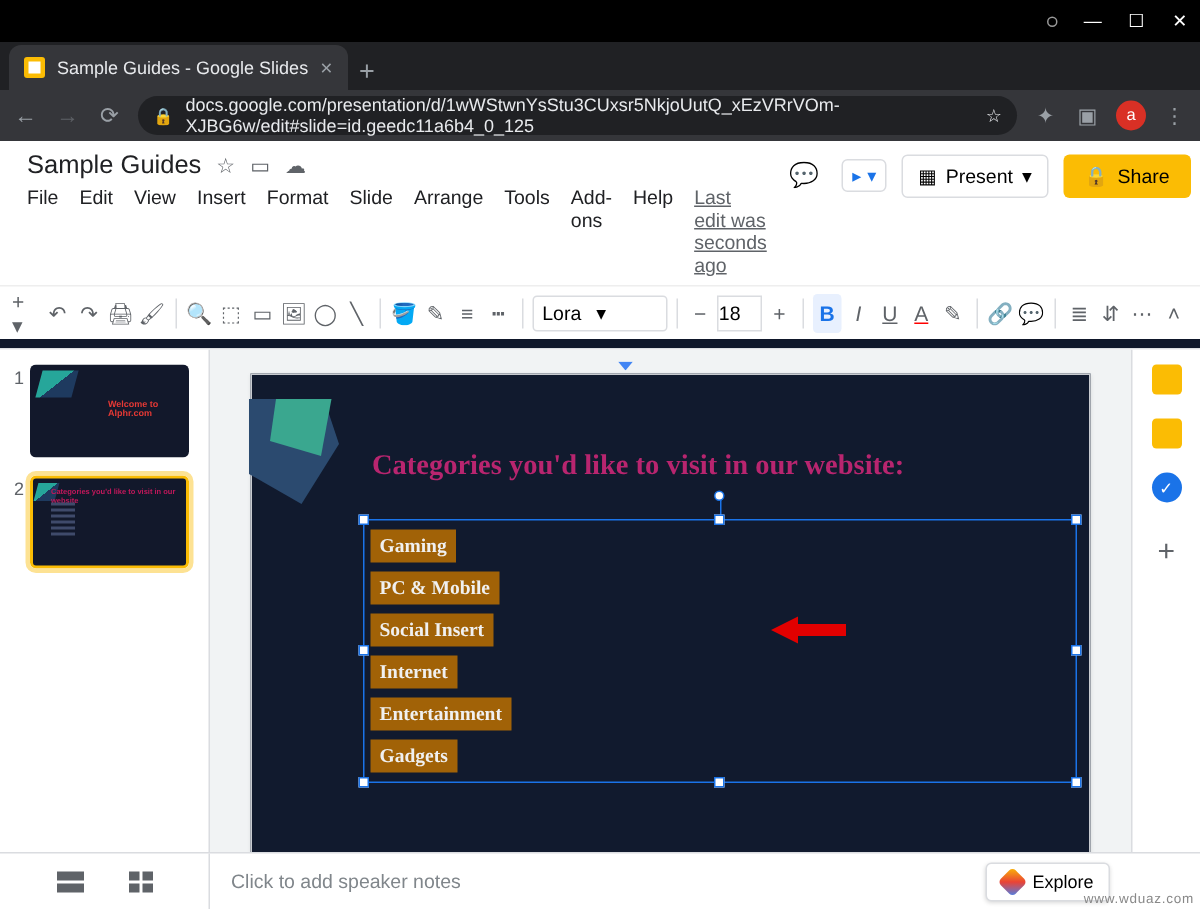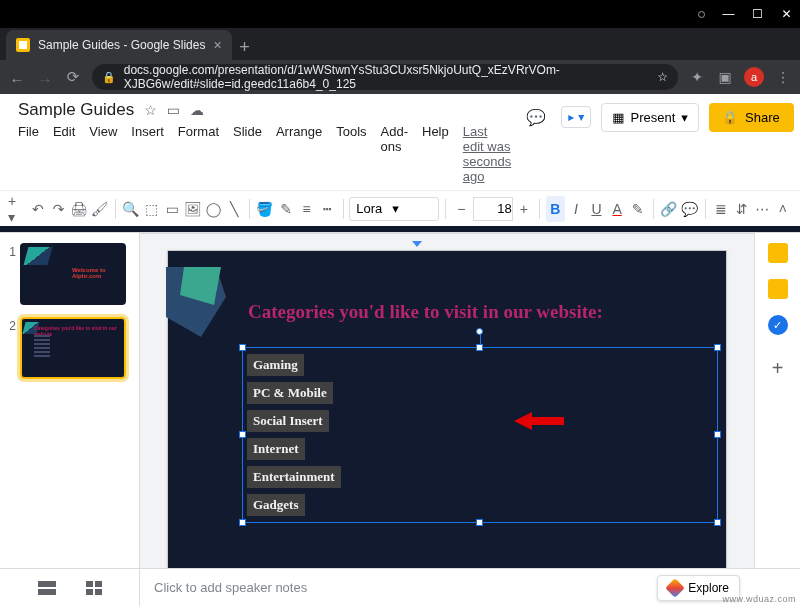--- a/index.html
+++ b/index.html
@@ -38,54 +38,54 @@
   .icon-btn { width: 30px; height: 30px; display:flex; align-items:center; justify-content:center; color:#5f6368; font-size: 16px; border-radius:4px; }
   .slideshow-drop { border:1px solid #dadce0; border-radius:4px; padding: 3px 6px; color:#1a73e8; font-size:12px; display:flex; align-items:center; gap:4px; }
   .present-btn { border:1px solid #dadce0; border-radius:4px; padding: 6px 10px; font-size:13px; display:flex; align-items:center; gap:6px; }
   .share-btn { background:#fbbc04; border-radius:4px; padding: 7px 14px; font-size:13px; font-weight:500; display:flex; align-items:center; gap:6px; }
   
   
   .toolbar { height: 36px; display:flex; align-items:center; padding: 0 8px; gap: 2px; border-top:1px solid #eee; }
   .tb-btn { width: 26px; height: 26px; display:flex; align-items:center; justify-content:center; color:#5f6368; font-size: 14px; border-radius:3px; }
   .tb-sep { width:1px; height:20px; background:#dadce0; margin: 0 4px; }
   .font-select { height: 24px; border:1px solid #dadce0; border-radius:3px; padding: 0 6px; font-size:13px; display:flex; align-items:center; gap:10px; min-width: 90px; }
-  .size-input { width: 40px; height: 24px; border:1px solid #dadce0; text-align:right; font-size:13px; }
+  .size-input { width: 30px; height: 24px; border:1px solid #dadce0; text-align:left; font-size:13px; }
   .tb-btn.bold-active { color:#1a73e8; background:#e8f0fe; font-weight:bold; }
 
   
   .main { flex: 1; display:flex; border-top: 1px solid #dadce0; overflow:hidden; }
   .thumb-panel { width: 140px; background:#fff; border-right:1px solid #dadce0; padding: 8px 0; overflow-y:auto; }
   .thumb-row { display:flex; align-items:flex-start; gap:4px; padding: 2px 6px 10px; }
   .thumb-num { font-size:12px; color:#5f6368; width:10px; text-align:right; padding-top:2px; }
   .thumb { width: 106px; height: 62px; background:#12182b; border-radius:4px; border:2px solid transparent; position:relative; overflow:hidden; }
   .thumb.selected { border-color:#fbbc04; outline: 3px solid #fde293; }
   .thumb1-text { position:absolute; top:22px; left:50px; font-size:6px; color:#e53935; font-weight:bold; }
   .thumb-shape { position:absolute; top:2px; left:4px; width:24px; height:18px; background:linear-gradient(135deg,#26a69a 50%,#1e3a5f 50%); transform: skewX(-15deg); }
   .thumb2-title { position:absolute; top:6px; left:12px; font-size:5px; color:#c2185b; font-weight:bold; }
   .thumb2-lines { position:absolute; top:16px; left:12px; }
   .thumb2-lines div { width: 16px; height: 2px; background:#3f4a6b; margin-bottom:2px; }
   
-  .canvas-area { flex:1; background:#f1f3f4; display:flex; flex-direction:column; position:relative; }
+  .canvas-area { flex:1; background:#f1f3f4; display:flex; flex-direction:row; position:relative; }
   .ruler-h { height:16px; background:#fff; border-bottom:1px solid #dadce0; position:relative; font-size:9px; color:#5f6368; }
   .ruler-marker { position:absolute; top:8px; left:272px; width:10px; height:6px; background:#4285f4; clip-path: polygon(0 0,100% 0,50% 100%); }
   .slide-wrap { flex:1; display:flex; align-items:flex-start; justify-content:center; padding: 16px 0 0; position:relative; }
   .slide { width: 560px; height: 330px; background:#111a2e; border:1px solid #c8cbd0; box-shadow: 0 1px 3px rgba(0,0,0,0.1); position:relative; }
   .slide-shape { position:absolute; top:16px; left:-2px; width:80px; height:70px; overflow:hidden; }
   .slide-shape svg { width:100%; height:100%; }
   .slide-title { position:absolute; top:50px; left:80px; font-family: Georgia, serif; font-size:19px; font-weight:bold; color:#b8256f; }
   
   .text-box { position:absolute; top:96px; left:74px; width:476px; height:176px; border:1px solid #1a73e8; }
   .sel-handle { position:absolute; width:7px; height:7px; background:#fff; border:1px solid #1a73e8; }
   .sel-handle.tl{top:-4px;left:-4px;} .sel-handle.tm{top:-4px;left:50%;margin-left:-4px;} .sel-handle.tr{top:-4px;right:-4px;}
   .sel-handle.ml{top:50%;left:-4px;margin-top:-4px;} .sel-handle.mr{top:50%;right:-4px;margin-top:-4px;}
   .sel-handle.bl{bottom:-4px;left:-4px;} .sel-handle.bm{bottom:-4px;left:50%;margin-left:-4px;} .sel-handle.br{bottom:-4px;right:-4px;}
   .rot-handle { position:absolute; top:-20px; left:50%; margin-left:-4px; width:7px; height:7px; background:#fff; border:1px solid #1a73e8; border-radius:50%; }
   .rot-line { position:absolute; top:-14px; left:50%; width:1px; height:12px; background:#1a73e8; }
   .list-items { padding: 6px 4px; }
-  .list-item { display:inline-block; background:#404040; color:#f0f0f0; font-family:Georgia,serif; font-weight:bold; font-size:13px; padding:3px 6px; margin-bottom:6px; clear:both; }
+  .list-item { display:inline-block; background:#a16207; color:#f0f0f0; font-family:Georgia,serif; font-weight:bold; font-size:13px; padding:3px 6px; margin-bottom:6px; clear:both; }
   .list-items > div { display:block; }
   .arrow-annot { position:absolute; top:158px; left:346px; pointer-events:none; }
   .arrow-annot svg { width:50px; height:24px; }
 
   .side-panel { width: 46px; background:#fff; border-left:1px solid #dadce0; display:flex; flex-direction:column; align-items:center; padding-top:10px; gap:16px; }
   .sp-icn { width:20px; height:20px; border-radius:3px; }
   .sp1{background:#fbbc04;} .sp2{background:#fbbc04;} .sp3{background:#1a73e8;border-radius:50%;position:relative;}
   .sp3::after{content:"✓";color:#fff;font-size:11px;position:absolute;inset:0;display:flex;align-items:center;justify-content:center;}
   .sp-plus { color:#5f6368; font-size:20px; margin-top:6px; }
 

